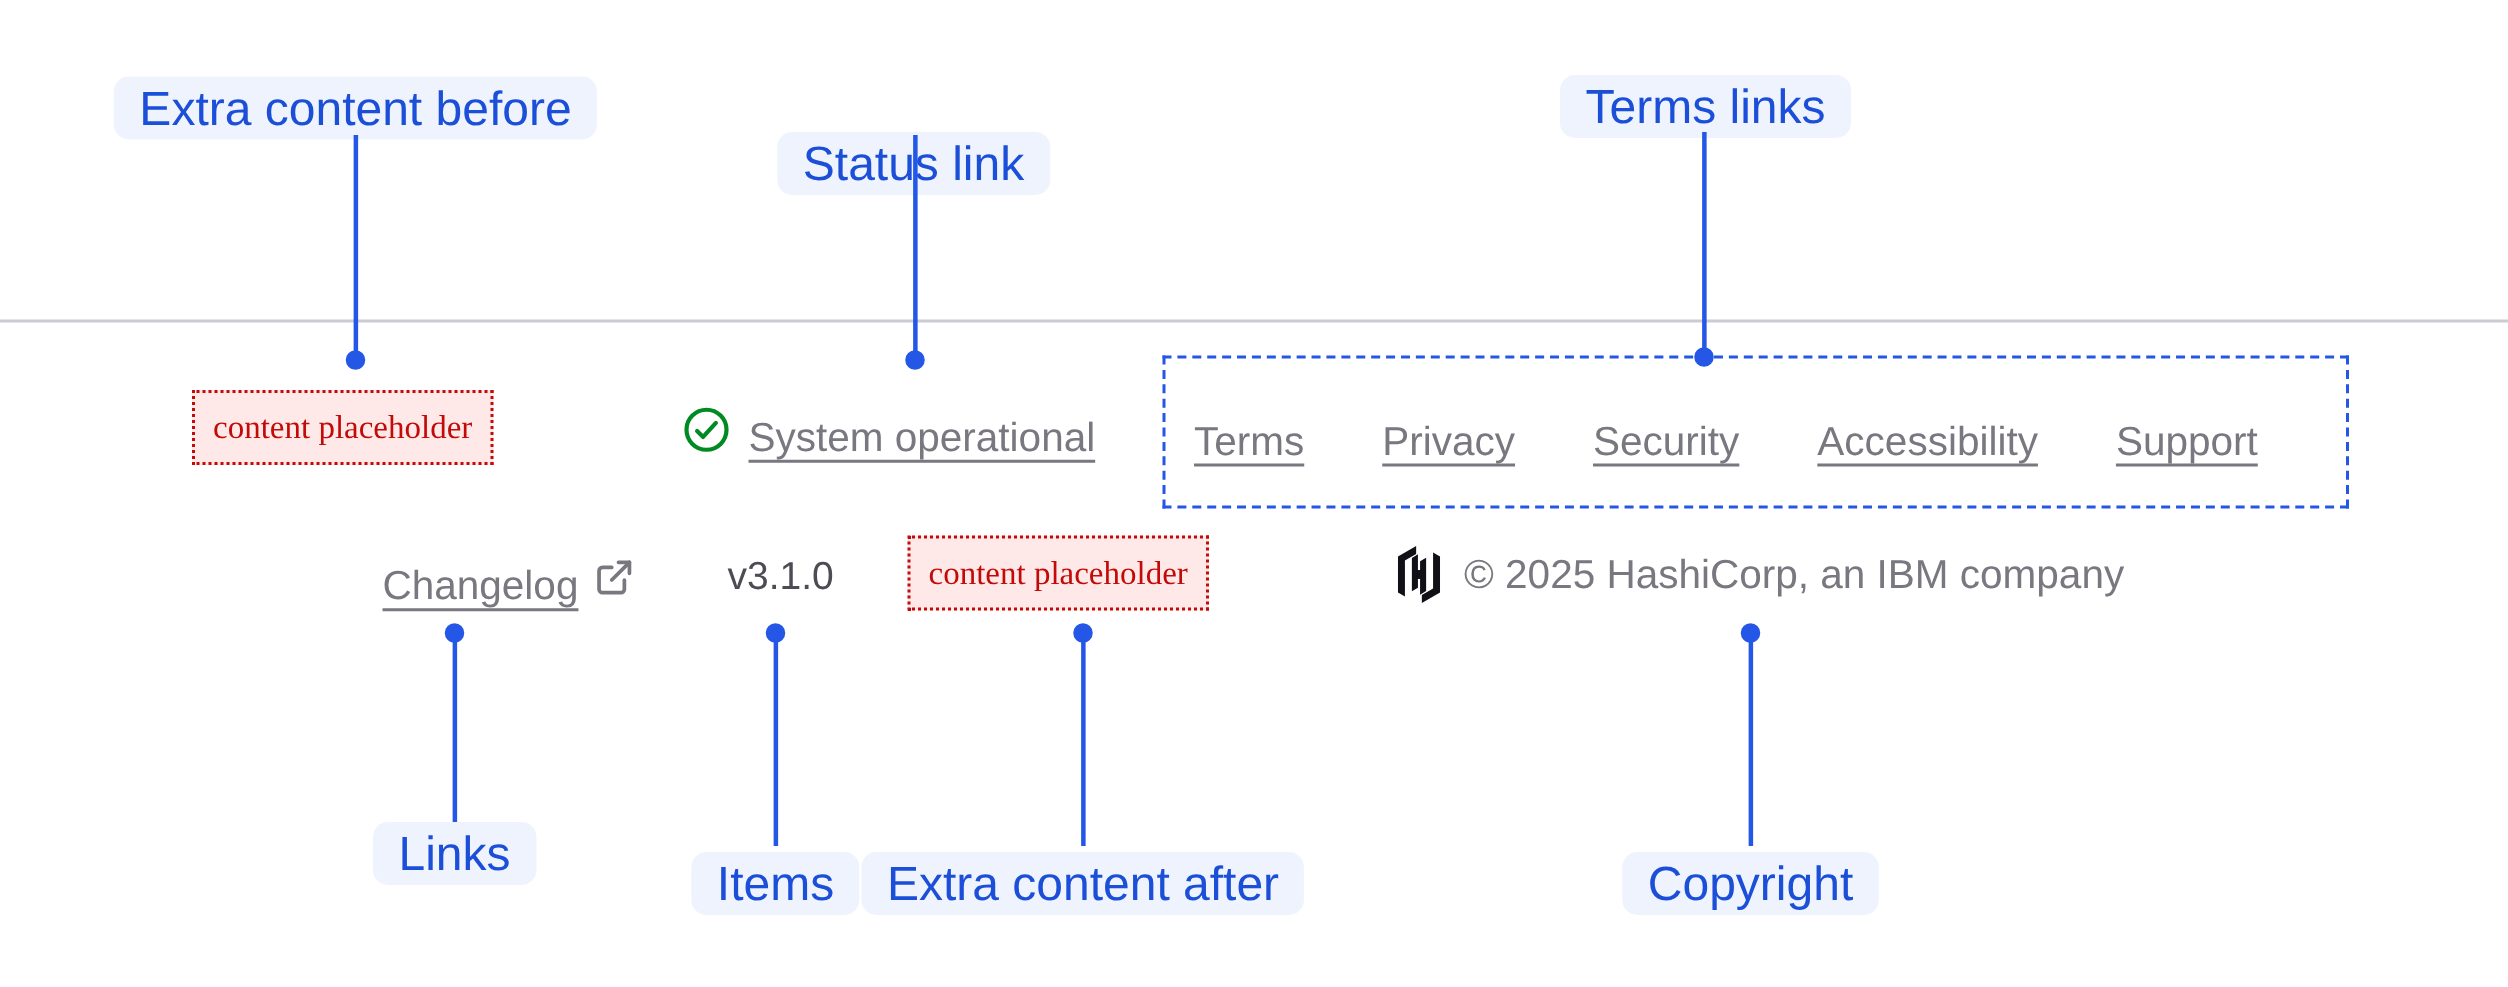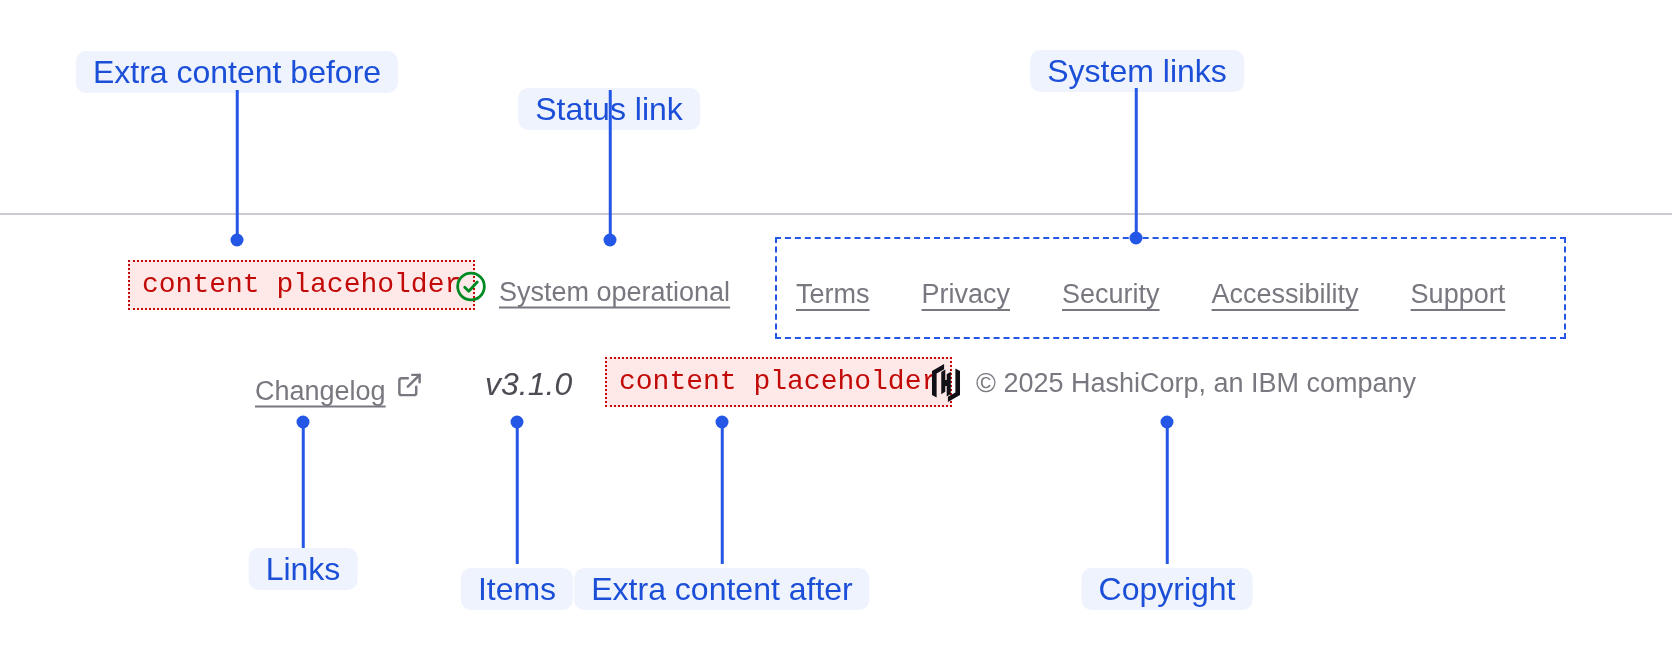--- a/index.html
+++ b/index.html
@@ -28,22 +28,22 @@
   .dot{
     position:absolute;width:13px;height:13px;border-radius:50%;
     transform:translate(-50%,-50%);background:var(--accent);
   }
   
   .cp{
     position:absolute;
     border:2.5px dotted var(--placeholder-red);
     background:var(--placeholder-bg);
     color:var(--placeholder-red);
-    font-family:Liberation Mono, monospace;
-    font-size:28px;line-height:28px;padding:9px 12px;
+    font-family:Liberation Serif, serif;
+    font-size:22px;line-height:28px;padding:9px 12px;
     white-space:nowrap;
   }
   .hgroup{
     position:absolute;display:flex;align-items:center;
     transform:translateY(-50%);white-space:nowrap;
   }
   .glink{
     color:var(--link-gray);
     font-size:27px;font-weight:500;
     text-decoration:underline;
@@ -51,41 +51,41 @@
     text-underline-offset:6px;
     cursor:pointer;
     margin-top:12px;
   }
   .legal-box{
     position:absolute;box-sizing:border-box;
     border:2px dashed var(--accent);
     display:flex;align-items:center;gap:52px;
     padding:0 0 0 19px;
   }
-  .version{color:var(--version-gray);font-size:32px;font-weight:400;font-style:italic;}
+  .version{color:var(--version-gray);font-size:26px;font-weight:400;}
   .copyright{color:var(--link-gray);font-size:27px;font-weight:400;}
   .icon{display:inline-flex;flex:none;}
   .gap12{gap:12px;} .gap10{gap:10px;}
 </style>
 </head>
 <body>
 
 <div class="canvas">
 
   <div class="divider"></div>
 
   <div class="pill" style="left:237px;top:51px;">Extra content before</div>
   <div class="vline" style="left:237px;top:90px;height:148px;"></div>
   <div class="dot" style="left:237px;top:240px;"></div>
 
   <div class="pill" style="left:609px;top:51px;margin-top:37px;">Status link</div>
   <div class="vline" style="left:610px;top:90px;height:148px;"></div>
   <div class="dot" style="left:610px;top:240px;"></div>
 
-  <div class="pill" style="left:1137px;top:50px;">System links</div>
+  <div class="pill" style="left:1137px;top:50px;">Terms links</div>
   <div class="vline" style="left:1136px;top:88px;height:148px;"></div>
   <div class="dot" style="left:1136px;top:238px;"></div>
 
   <div class="cp" style="left:128px;top:260px;">content placeholder</div>
 
   <div class="hgroup gap12" style="left:455px;top:286px;">
     <span class="icon">
       <svg width="32" height="32" viewBox="0 0 24 24" fill="none" stroke="#008A22" stroke-width="2.1" stroke-linecap="round" stroke-linejoin="round">
         <circle cx="12" cy="12" r="10"></circle>
         <path d="M7.3 12.6l3 3 6.4-7"></path>

